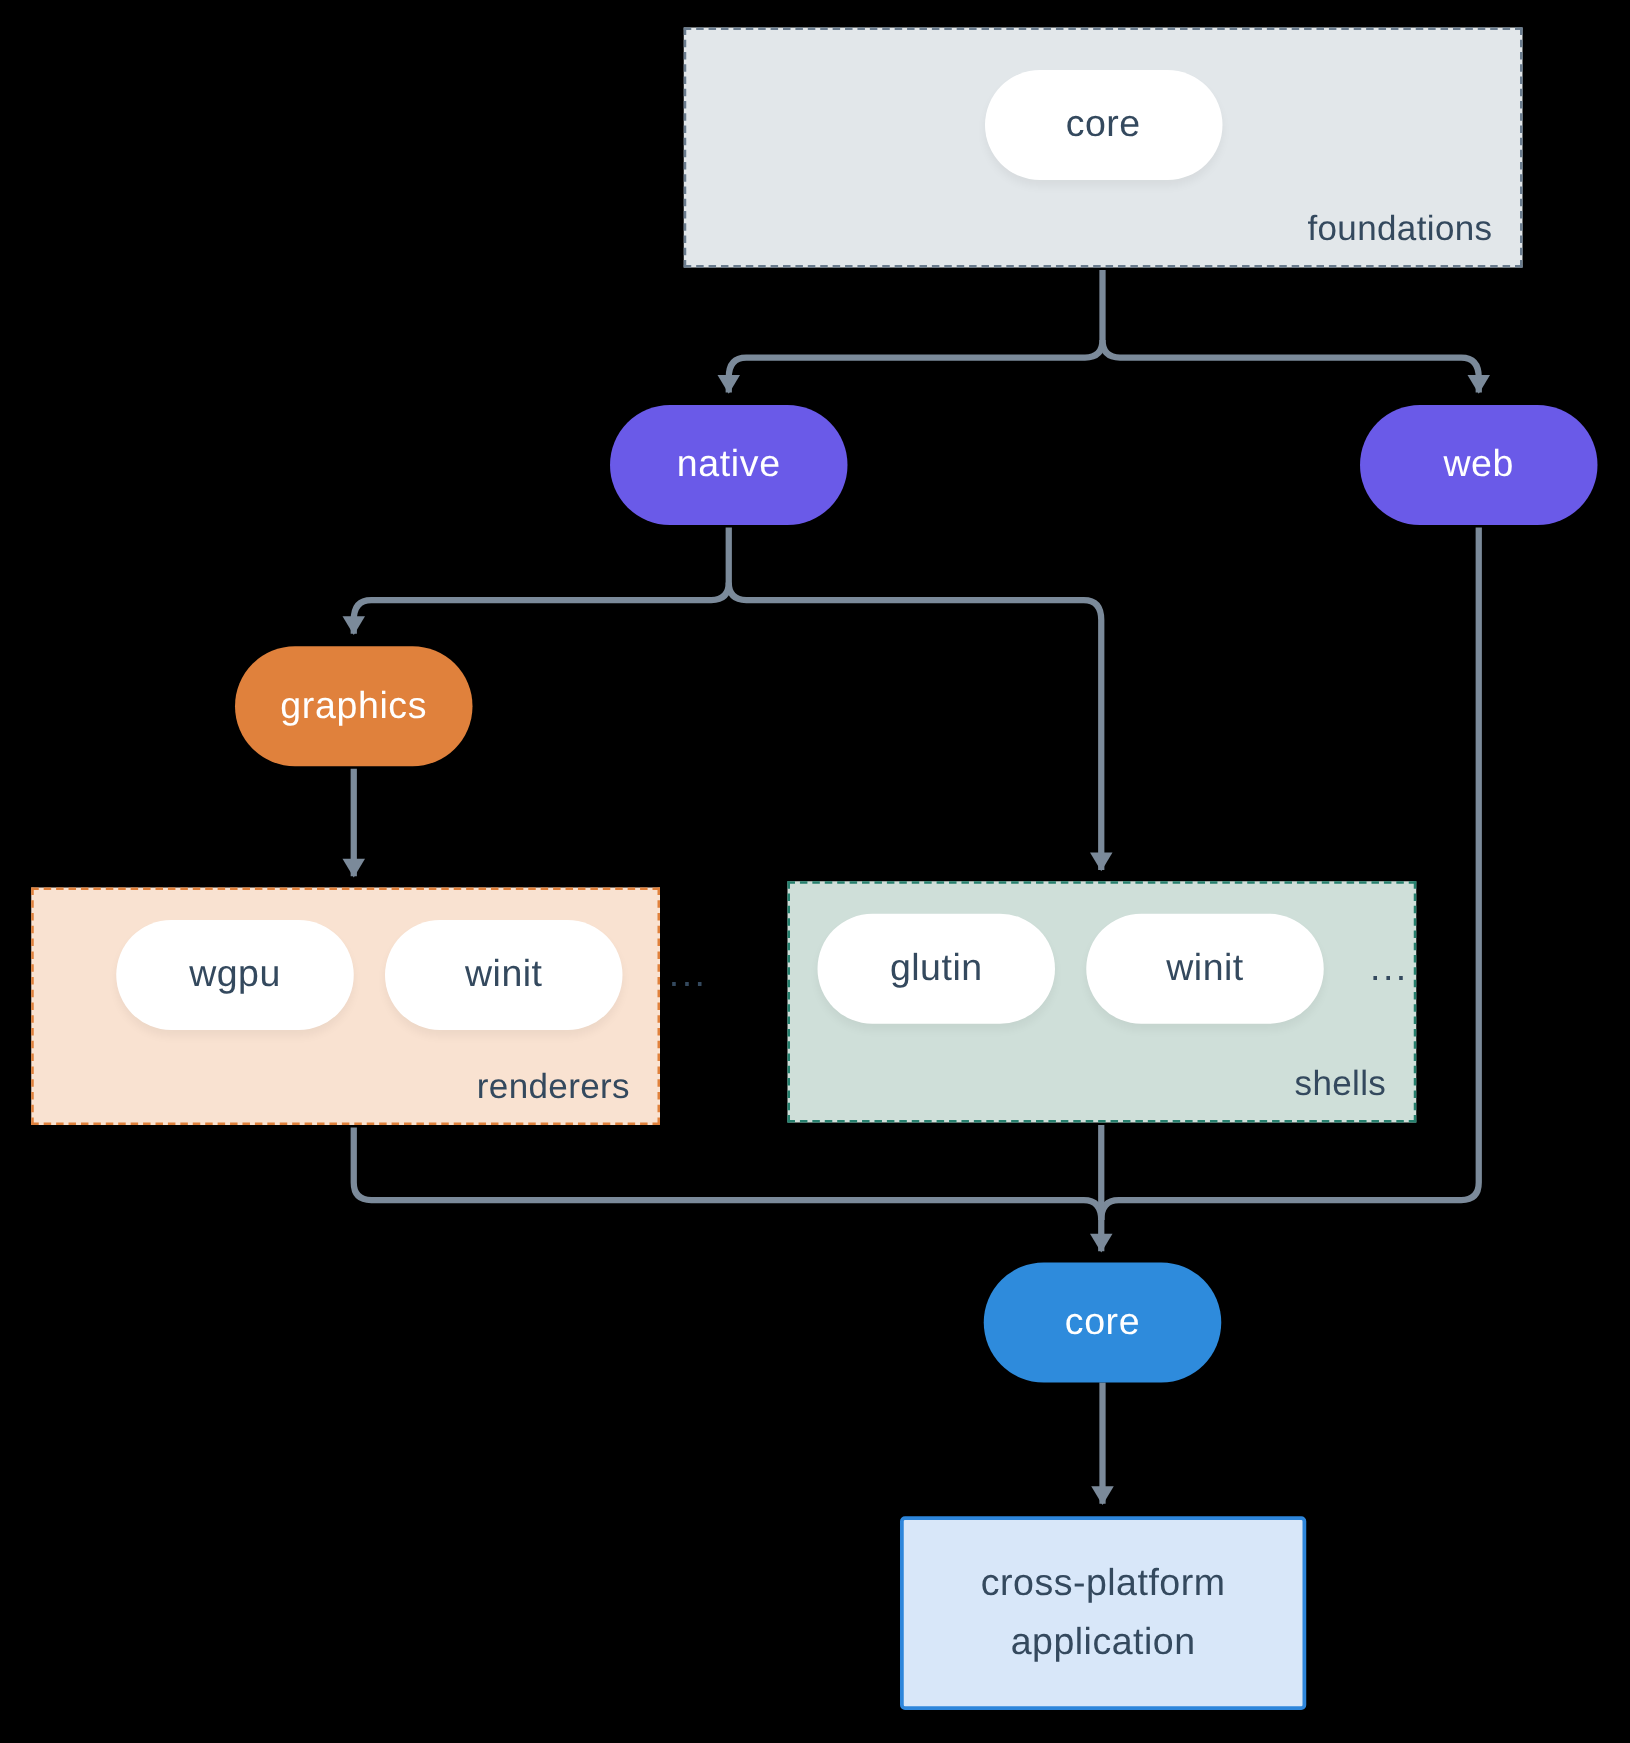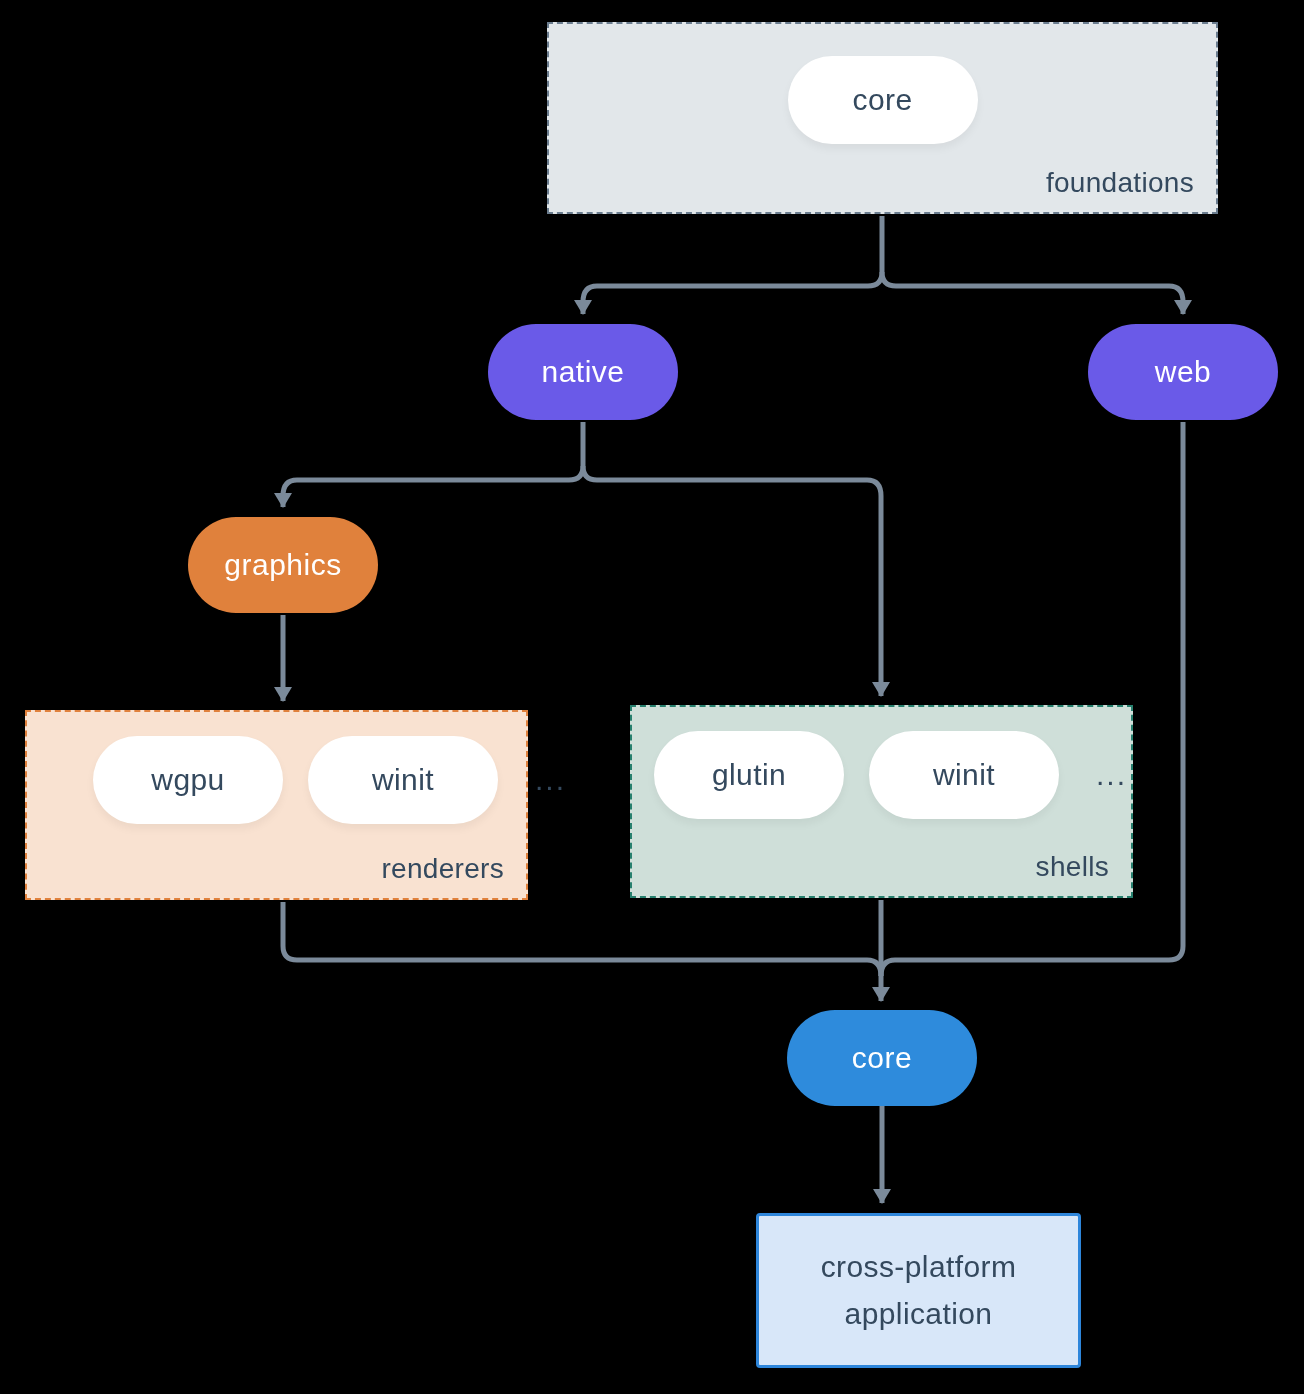--- a/index.html
+++ b/index.html
@@ -87,21 +87,21 @@
   .node-graphics{left:188px;top:517px;background:var(--orange);}
   .node-iced{left:787px;top:1010px;background:var(--blue);}
 
   .app-box{
     position:absolute;left:720px;top:1213px;width:325px;height:155px;
     background:var(--app-fill);
     border:3px solid var(--app-border);
     border-radius:4px;
     display:flex;flex-direction:column;align-items:center;justify-content:center;
     font-size:30px;color:var(--text-dark);
-    line-height:1.55;letter-spacing:0.4px;margin-left:36px;
+    line-height:1.55;letter-spacing:0.4px;
   }
 </style>
 </head>
 <body>
 
 <div class="stage">
 
   <svg class="connectors" viewBox="0 0 1304 1394" xmlns="http://www.w3.org/2000/svg">
     <defs>
       <marker id="ah" markerUnits="userSpaceOnUse" markerWidth="24" markerHeight="24" refX="15" refY="11" orient="auto">

